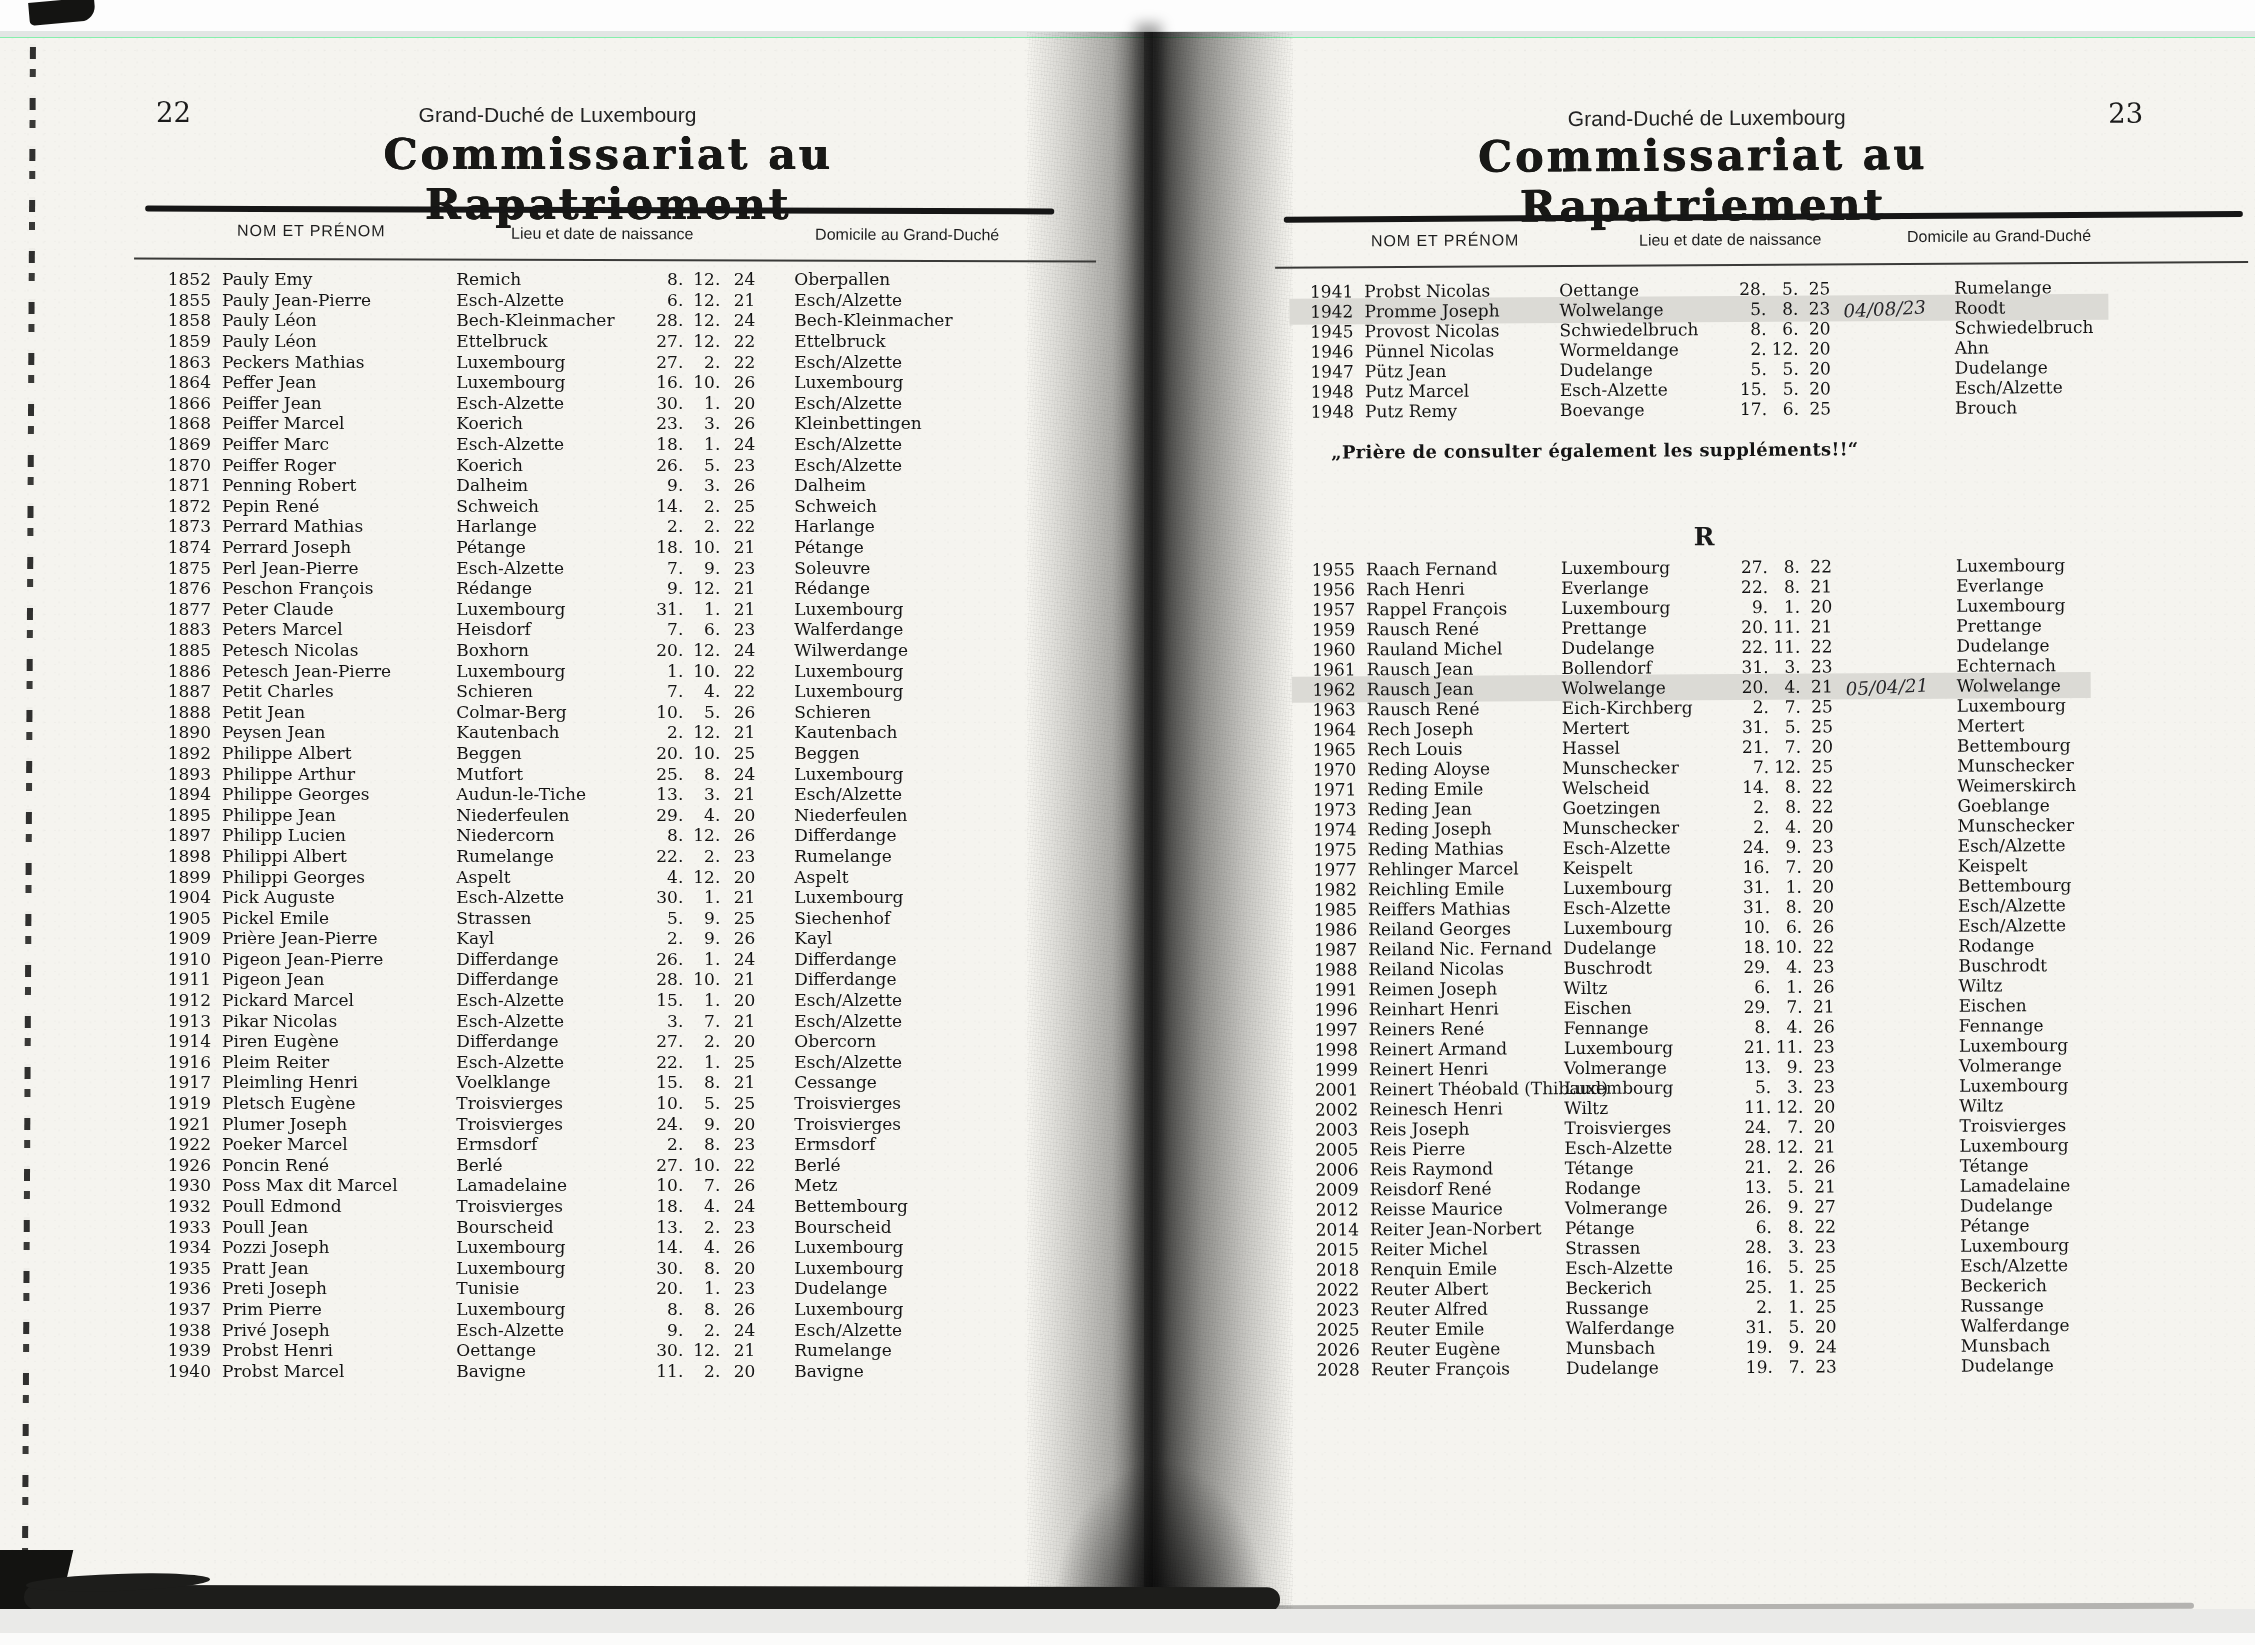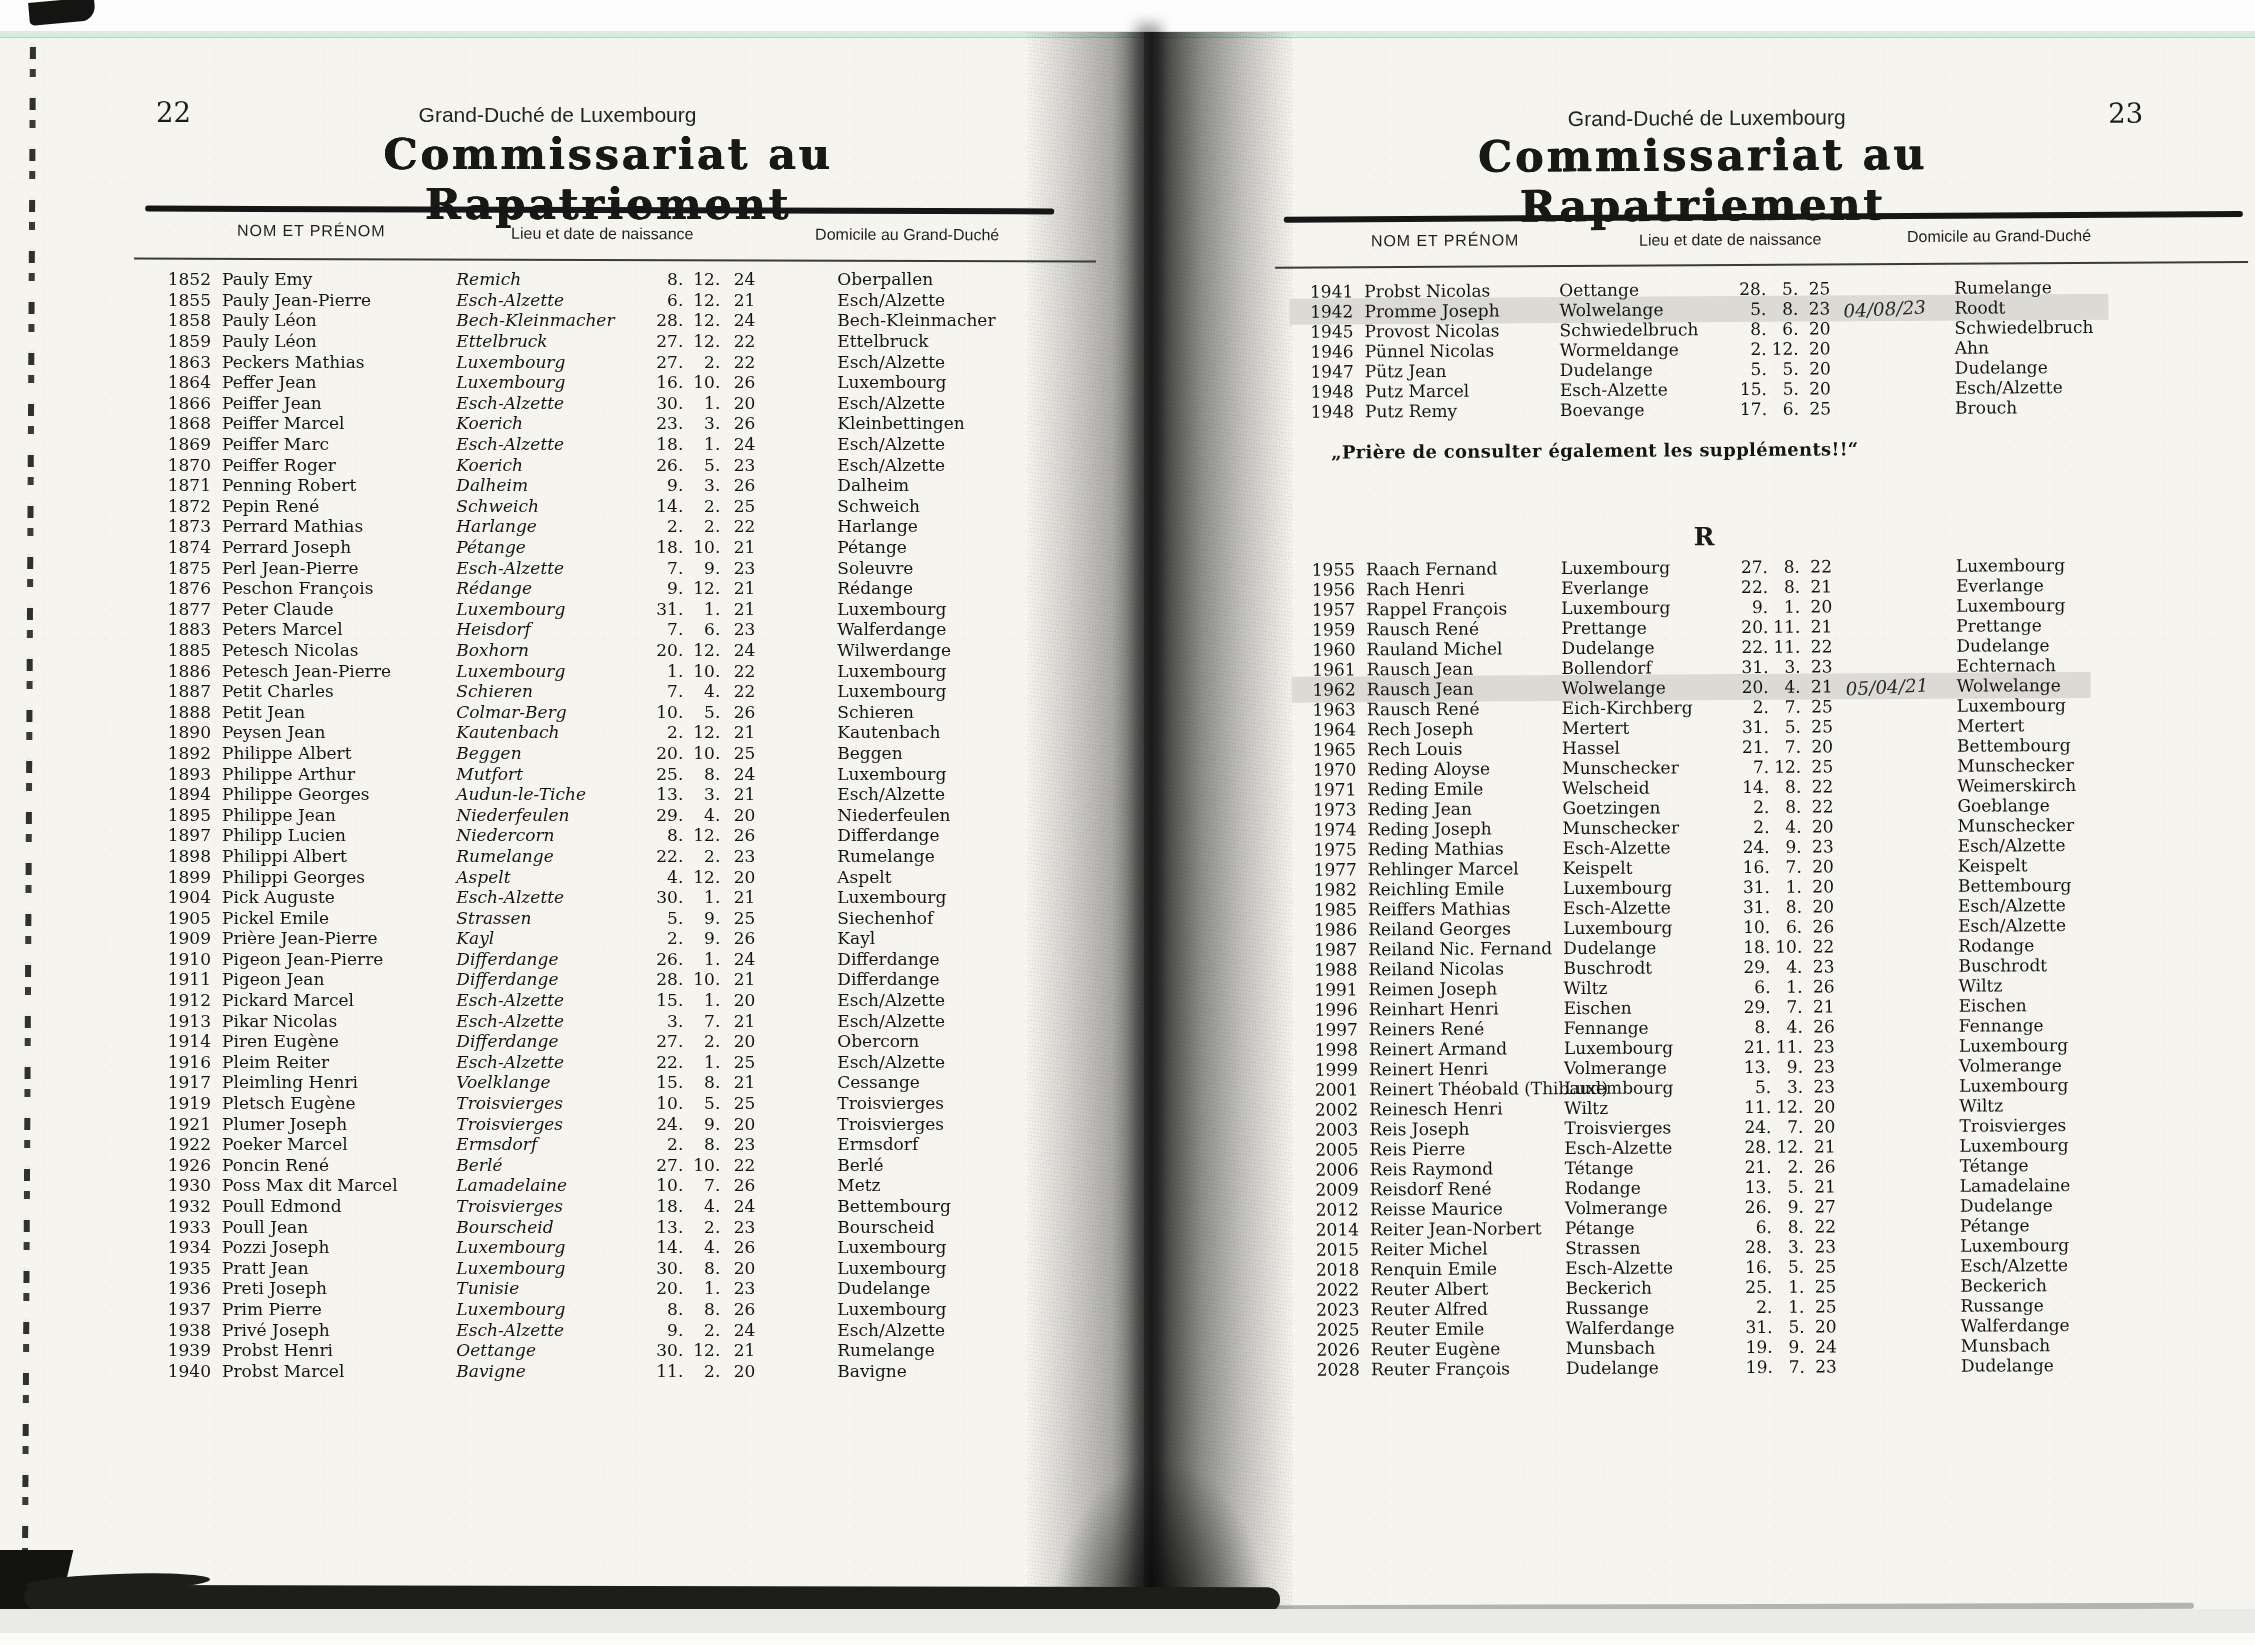--- a/index.html
+++ b/index.html
@@ -57,25 +57,25 @@
   
   .rows{position:absolute;}
   .row{position:relative;display:flex;align-items:center;white-space:nowrap;
        font-size:17px;color:#141414;}
   .rows-left .row{height:20.6px;}
   .rows-rtop .row, .rows-rmain .row{height:20px;}
   .row span{flex:none;overflow:visible;}
   .c-id{width:59px;text-align:right;}
   .c-name{margin-left:11px;}
   .rows-left .c-name{width:226px;}
-  .rows-left .c-birth{width:188px;margin-left:8.3px;font-style:italic;}
+  .rows-left .c-birth{width:188px;margin-left:8.3px;}
   .rows-left .c-d{width:39px;text-align:right;}
   .rows-left .c-m{width:37px;text-align:right;}
   .rows-left .c-y{width:35px;text-align:right;}
-  .rows-left .c-dom{margin-left:82px;}
+  .rows-left .c-dom{margin-left:39px;}
   .rows-rtop .c-name,.rows-rmain .c-name{width:195px;}
   .rows-rtop .c-birth,.rows-rmain .c-birth{width:147px;}
   .rows-rtop .c-d,.rows-rmain .c-d{width:60px;text-align:right;}
   .rows-rtop .c-m,.rows-rmain .c-m{width:32px;text-align:right;}
   .rows-rtop .c-y,.rows-rmain .c-y{width:32px;text-align:right;}
   .rows-rtop .c-note,.rows-rmain .c-note{width:124px;padding-left:13px;box-sizing:border-box;
       font-style:italic;font-size:18.4px;color:#26262a;transform:rotate(-2.5deg);}
   .rows-rtop .c-dom,.rows-rmain .c-dom{margin-left:0;}
   .row.hl::before{content:'';position:absolute;z-index:-1;left:-5.5px;right:-14.7px;top:-2.8px;bottom:-2.8px;
       background:#dbdad5;}

